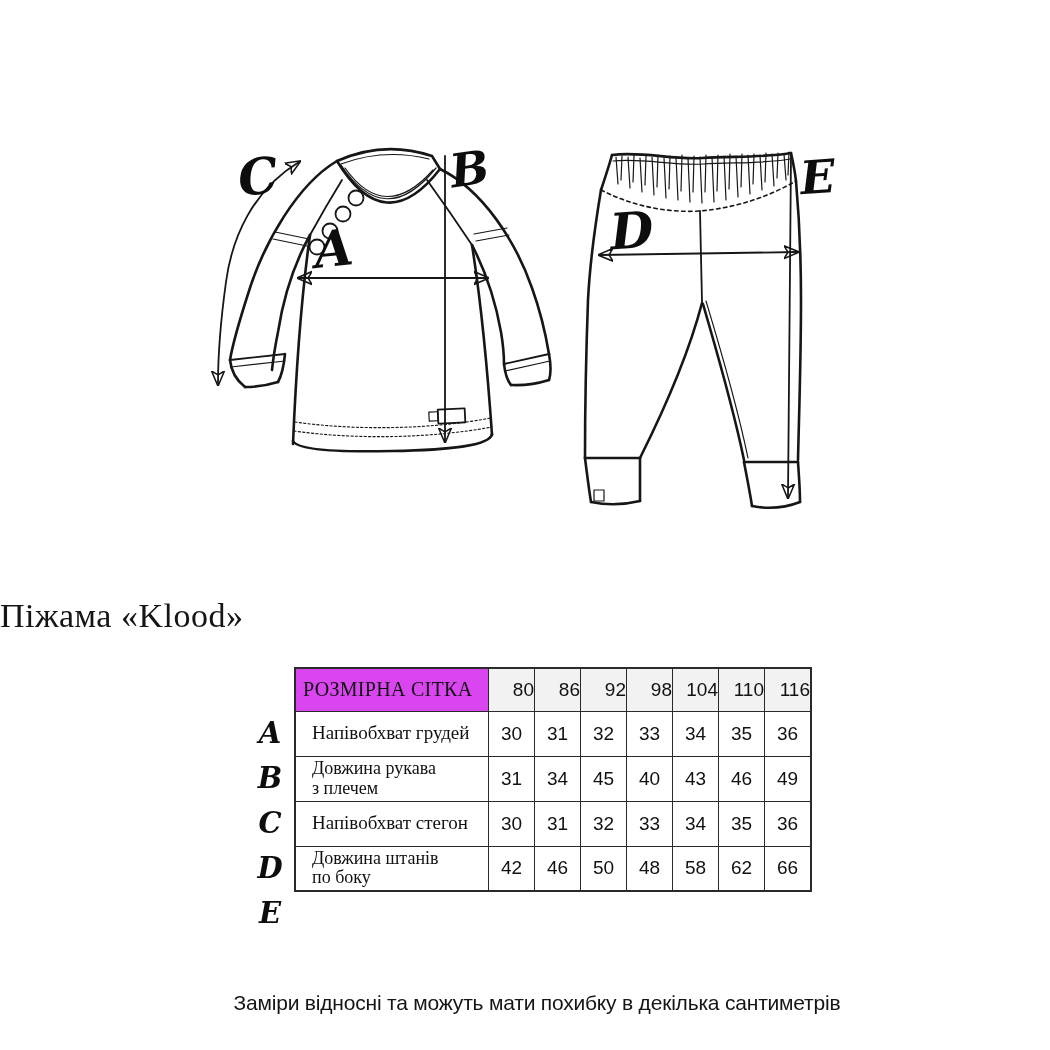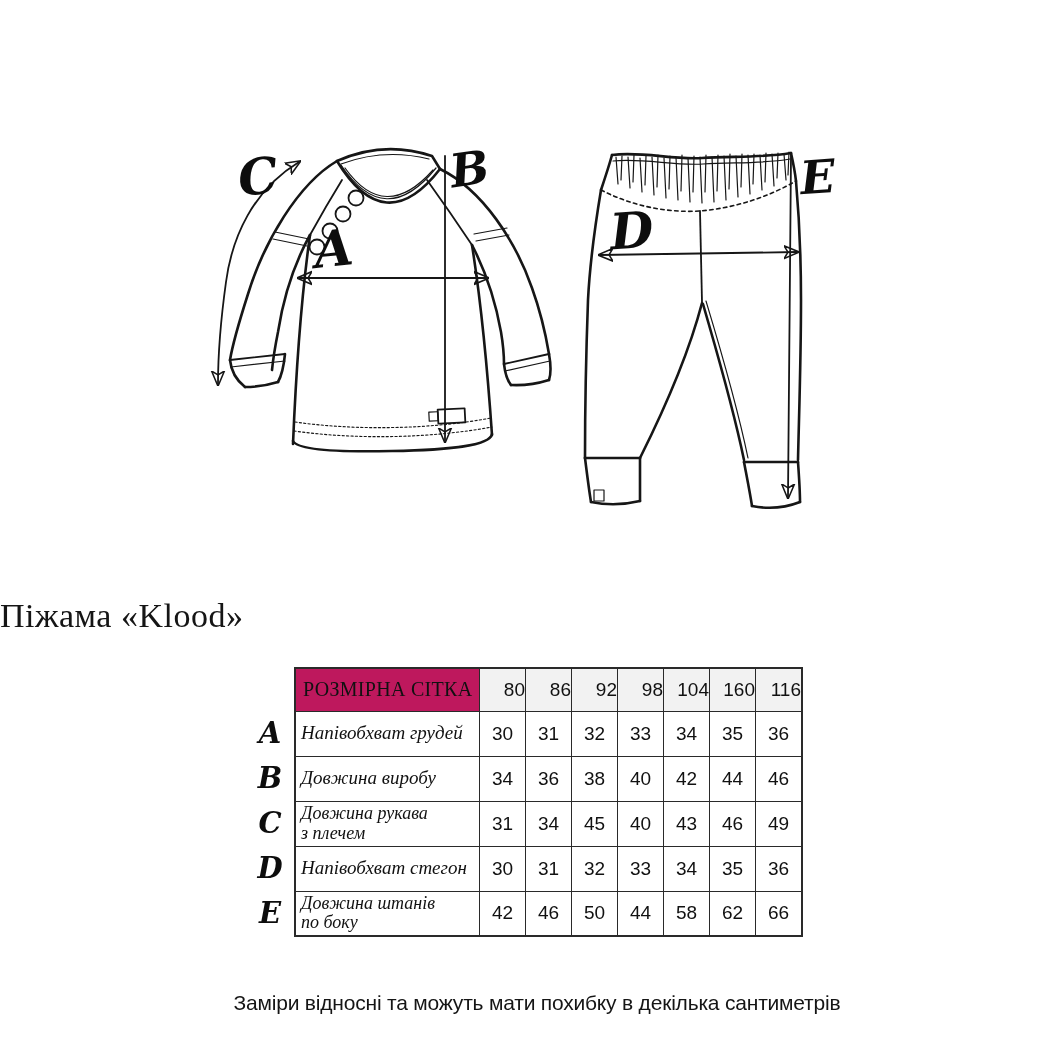--- a/index.html
+++ b/index.html
@@ -45,28 +45,28 @@
     border-collapse:collapse; table-layout:fixed;
     border:2px solid #2a2a2a;
   }
   .size-table td {
     border:1px solid #2a2a2a; padding:0; vertical-align:middle;
     overflow:hidden;
   }
   .size-table tr.hdr   { height:43px; }
   .size-table tr.data  { height:45px; }
   .size-table td.hl {
-    width:176px; background:#be185d; font-size:20px; padding-left:7px;
+    width:176px; background:#d946ef; font-size:20px; padding-left:7px;
     letter-spacing:0.3px;
   }
   .size-table td.hn {
     width:45px; background:#f2f2f2; text-align:right;
     font-family:"Liberation Sans", sans-serif; font-size:19px;
   }
-  .size-table td.rl { width:176px; font-size:19px; padding-left:5px; line-height:1.08;font-style:italic; }
+  .size-table td.rl { width:176px; font-size:19px; padding-left:16px; line-height:1.08; }
   .size-table td.rl .l2:empty { display:none; }
   .size-table td.rl.two { font-size:18px; }
   .size-table td.num {
     width:45px; text-align:center;
     font-family:"Liberation Sans", sans-serif; font-size:19px;
   }
   .row-letter {
     position:absolute; left:249px; width:42px; height:45px;
     display:flex; align-items:center; justify-content:center;
     font-family:"DejaVu Serif", serif; font-style:italic; font-weight:700;
@@ -210,42 +210,32 @@
 
   <table class="size-table">
     <tbody>
         <tr class="hdr">
       <td class="hl">РОЗМІРНА СІТКА</td>
       <td class="hn">80</td>
       <td class="hn">86</td>
       <td class="hn">92</td>
       <td class="hn">98</td>
       <td class="hn">104</td>
-      <td class="hn">160</td>
+      <td class="hn">110</td>
       <td class="hn">116</td>
     </tr>
     <tr class="data">
       <td class="rl"><span>Напівобхват грудей</span></td>
       <td class="num">30</td>
       <td class="num">31</td>
       <td class="num">32</td>
       <td class="num">33</td>
       <td class="num">34</td>
       <td class="num">35</td>
       <td class="num">36</td>
-    </tr>
-    <tr class="data">
-      <td class="rl"><span>Довжина виробу</span></td>
-      <td class="num">34</td>
-      <td class="num">36</td>
-      <td class="num">38</td>
-      <td class="num">40</td>
-      <td class="num">42</td>
-      <td class="num">44</td>
-      <td class="num">46</td>
     </tr>
     <tr class="data">
       <td class="rl two">
         <div>Довжина рукава</div>
         <div class="l2">з плечем</div>
       </td>
       <td class="num">31</td>
       <td class="num">34</td>
       <td class="num">45</td>
       <td class="num">40</td>
@@ -264,21 +254,21 @@
       <td class="num">36</td>
     </tr>
     <tr class="data">
       <td class="rl two">
         <div>Довжина штанів</div>
         <div class="l2">по боку</div>
       </td>
       <td class="num">42</td>
       <td class="num">46</td>
       <td class="num">50</td>
-      <td class="num">44</td>
+      <td class="num">48</td>
       <td class="num">58</td>
       <td class="num">62</td>
       <td class="num">66</td>
     </tr>
   </tbody>
     </table>
 
   <div class="note">Заміри відносні та можуть мати похибку в декілька сантиметрів</div>
 
 </div>

